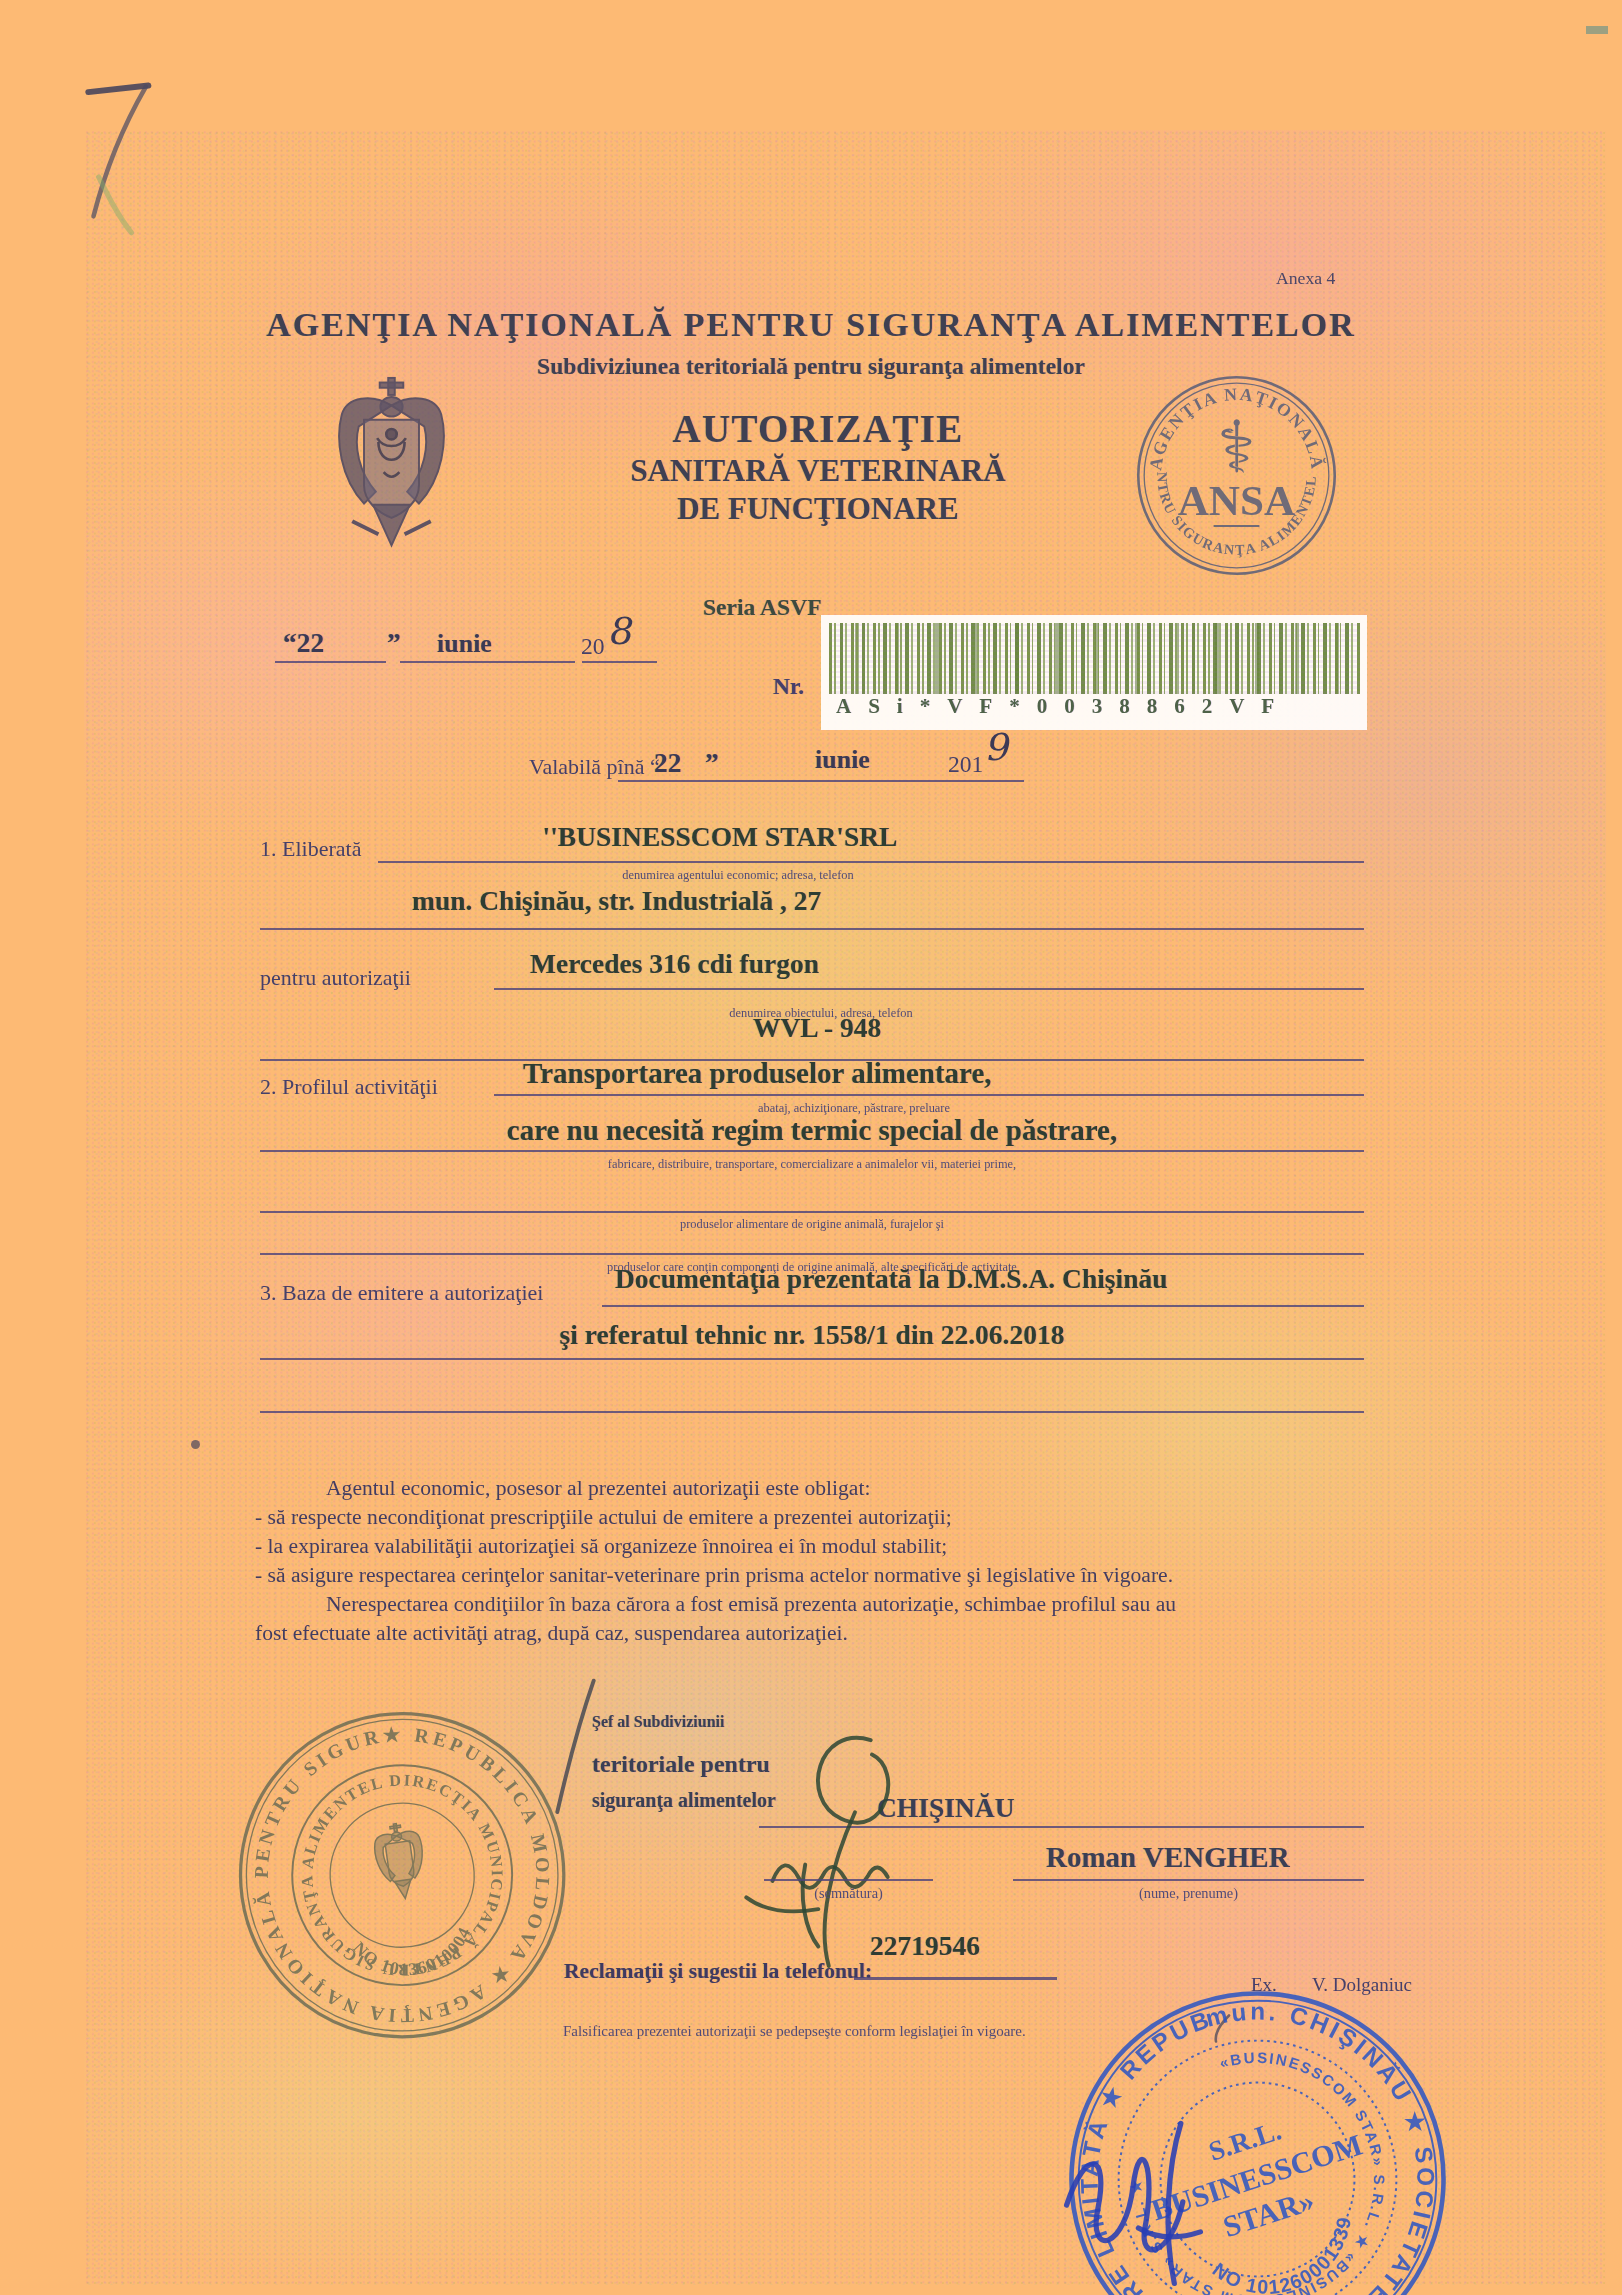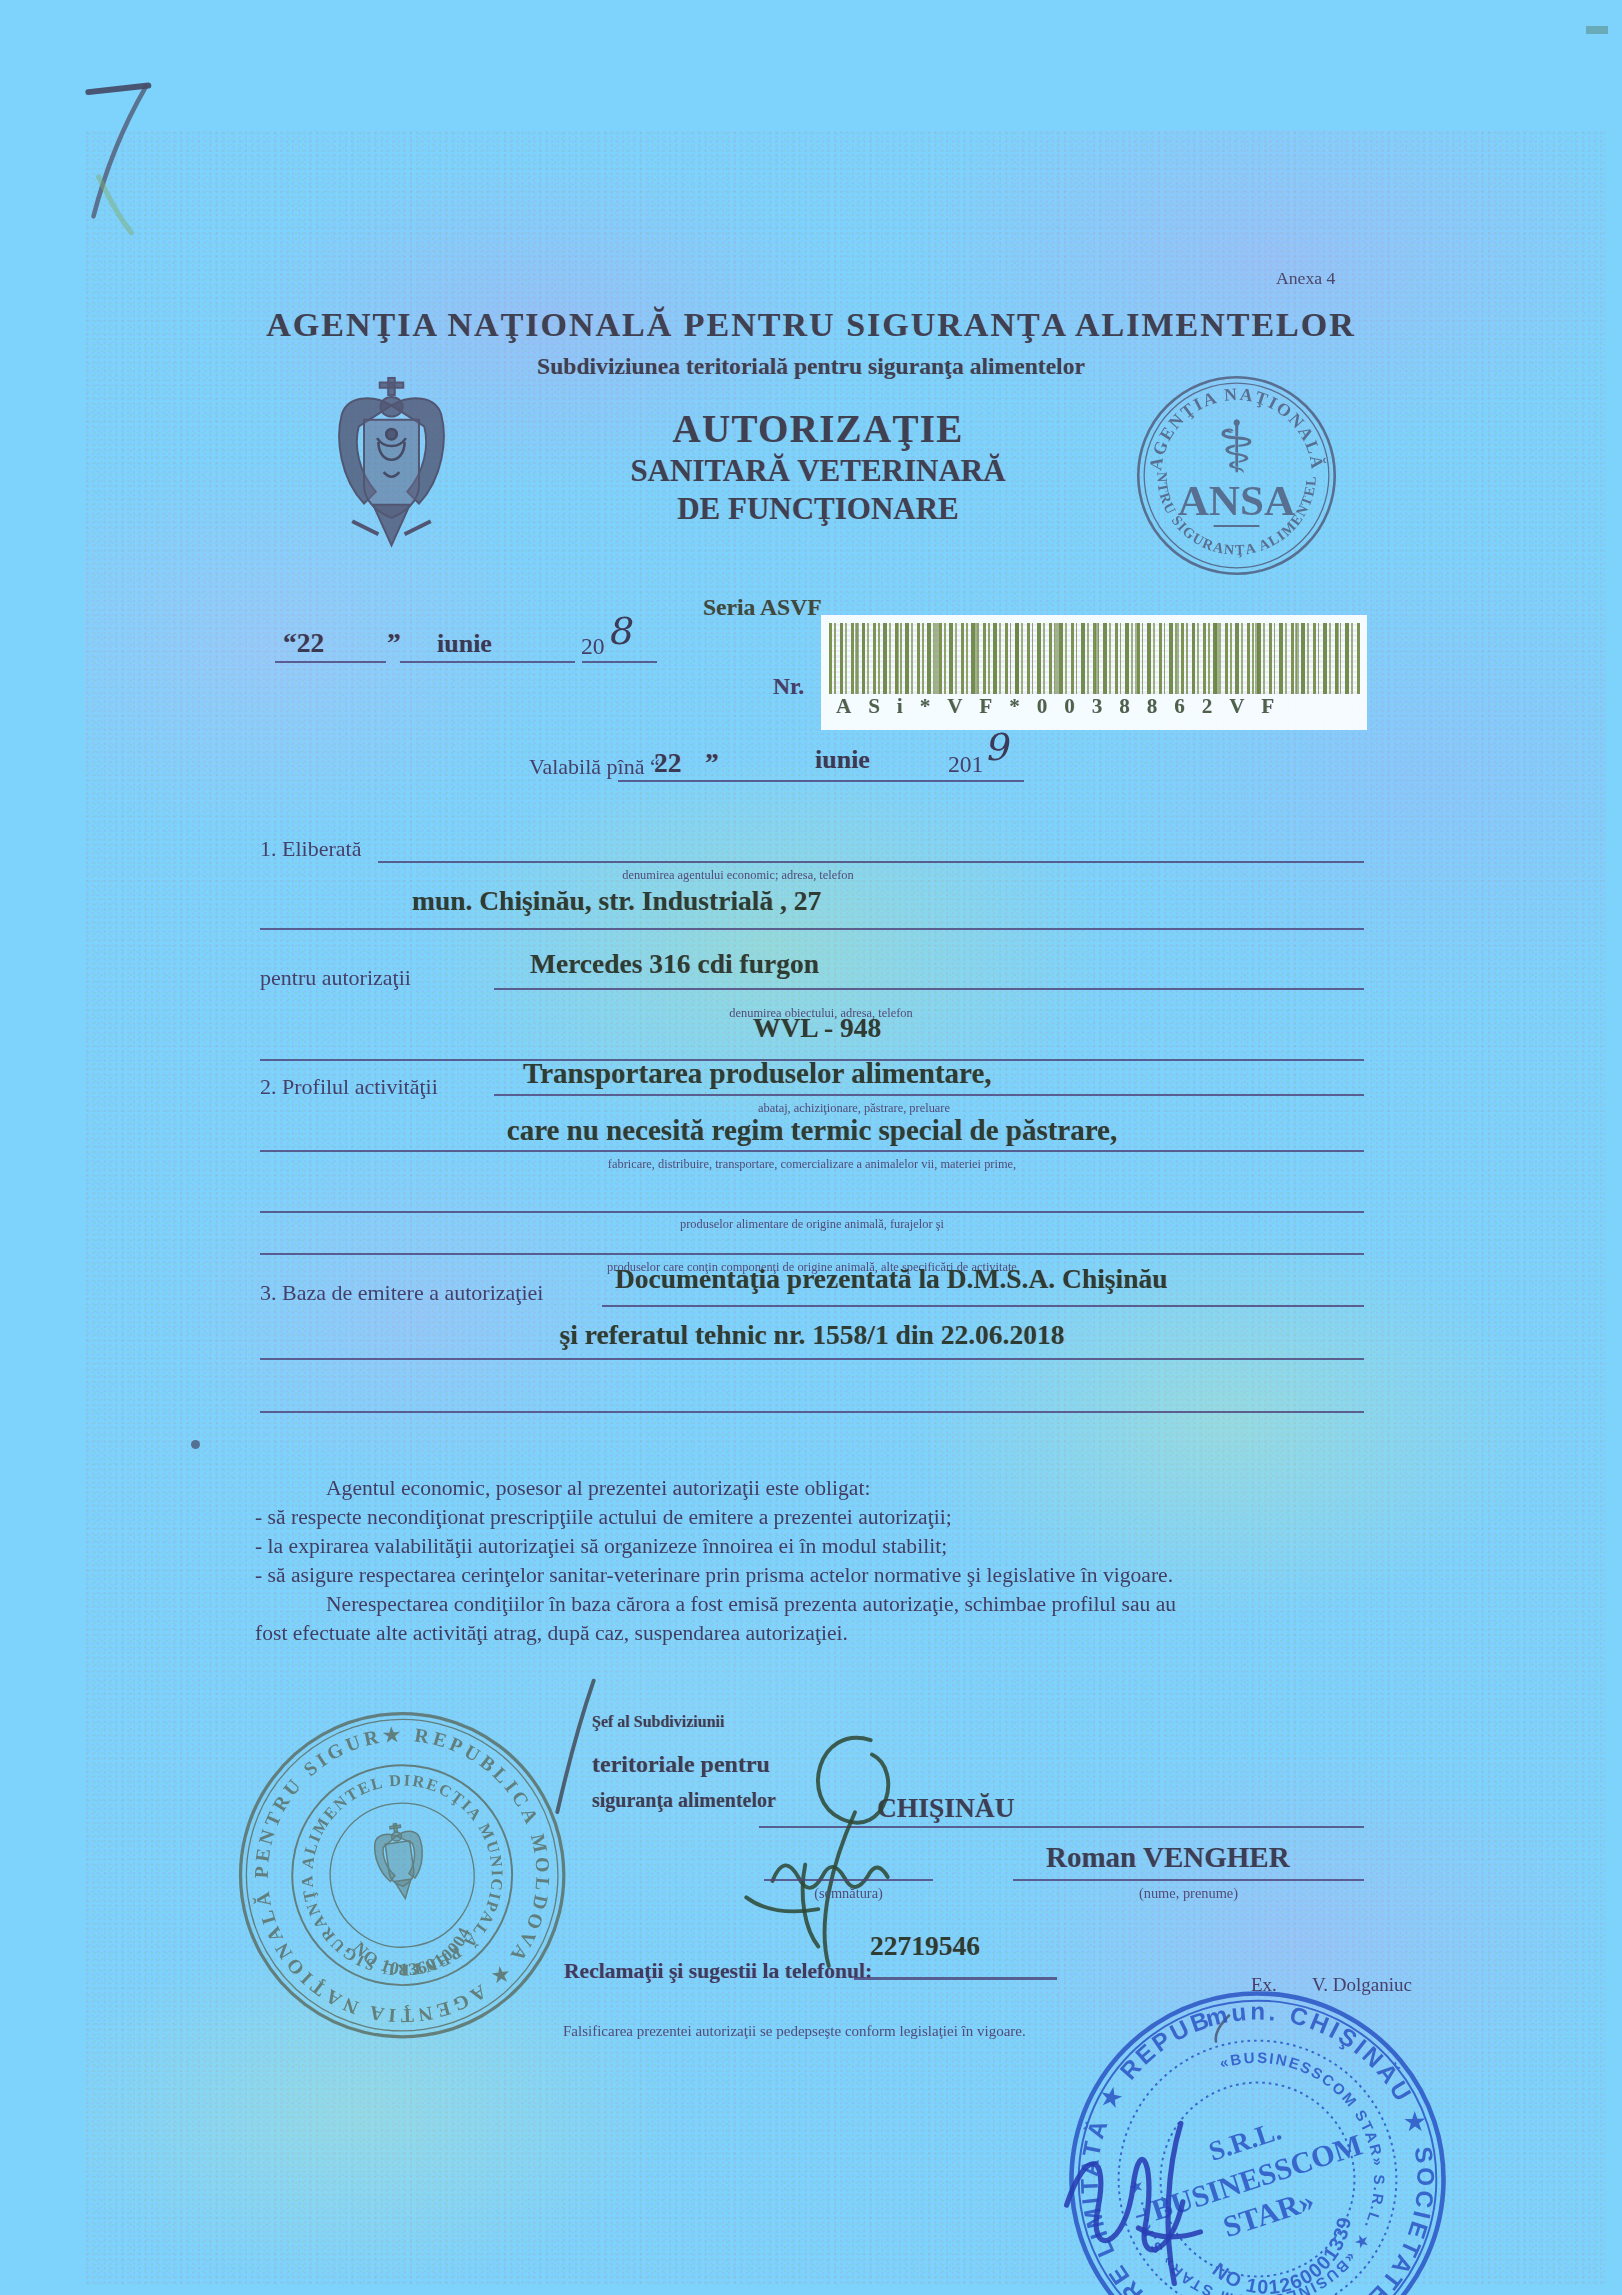--- a/index.html
+++ b/index.html
@@ -1,16 +1,16 @@
 <!DOCTYPE html>
 <html style="font-size:10.5px"><head>
 <meta charset="utf-8">
 <style>
   html,body{margin:0;padding:0;background:#f6f5f2;}
-  .page{position:relative;width:1623px;height:2295px;background:#7dd3fc;overflow:hidden;
+  .page{position:relative;width:1623px;height:2295px;background:#fdba74;overflow:hidden;
         font-family:"Liberation Serif","DejaVu Serif",serif;color:#3f4052;}
   
   .texture{position:absolute;left:84px;top:130px;width:1522px;height:2155px;
     background:
       radial-gradient(458px 236px at 30% 9%, rgba(236,130,228,.20), transparent 70%),
       radial-gradient(537px 275px at 78% 6%, rgba(233,140,235,.22), transparent 70%),
       radial-gradient(419px 275px at 12% 24%, rgba(244,170,240,.20), transparent 70%),
       radial-gradient(458px 327px at 88% 30%, rgba(190,150,244,.18), transparent 70%),
       radial-gradient(497px 275px at 45% 38%, rgba(214,240,130,.25), transparent 70%),
       radial-gradient(366px 249px at 22% 55%, rgba(240,160,235,.18), transparent 70%),
@@ -123,20 +123,21 @@
 
   <div class="abs lbl" style="left:529px;top:754px;">Valabilă pînă “</div>
   <div class="abs val" style="left:654px;top:747px;font-size:27.5px;color:#3a3a54;">22</div>
   <div class="abs val" style="left:705px;top:747px;font-size:27.5px;color:#3a3a54;">”</div>
   <div class="abs val" style="left:815px;top:745px;font-size:26px;color:#3a3a54;">iunie</div>
   <div class="abs" style="left:948px;top:751px;font-size:23.6px;color:#45406a;">201</div>
   <div class="abs hand" style="left:987px;top:725px;font-size:38px;">9</div>
   <div class="abs uline" style="left:618px;top:780px;width:406px;"></div>
 
   <div class="abs lbl" style="left:260px;top:836px;">1. Eliberată</div>
+  <div class="abs val" style="left:393px;top:821px;width:654px;text-align:center;font-size:27.5px;">''BUSINESSCOM STAR'SRL</div>
   <div class="abs uline" style="left:378px;top:861px;width:986px;"></div>
   <div class="abs cap" style="left:378px;top:868px;width:720px;">denumirea agentului economic; adresa, telefon</div>
 
   <div class="abs val" style="left:412px;top:885px;font-size:27.5px;">mun. Chişinău, str. Industrială , 27</div>
   <div class="abs uline" style="left:260px;top:928px;width:1104px;"></div>
 
   <div class="abs lbl" style="left:260px;top:965px;">pentru autorizaţii</div>
   <div class="abs val" style="left:530px;top:948px;font-size:27.5px;">Mercedes 316 cdi furgon</div>
   <div class="abs uline" style="left:494px;top:988px;width:870px;"></div>
   <div class="abs cap" style="left:494px;top:995px;width:654px;margin-top:11px;">denumirea obiectului, adresa, telefon</div>

